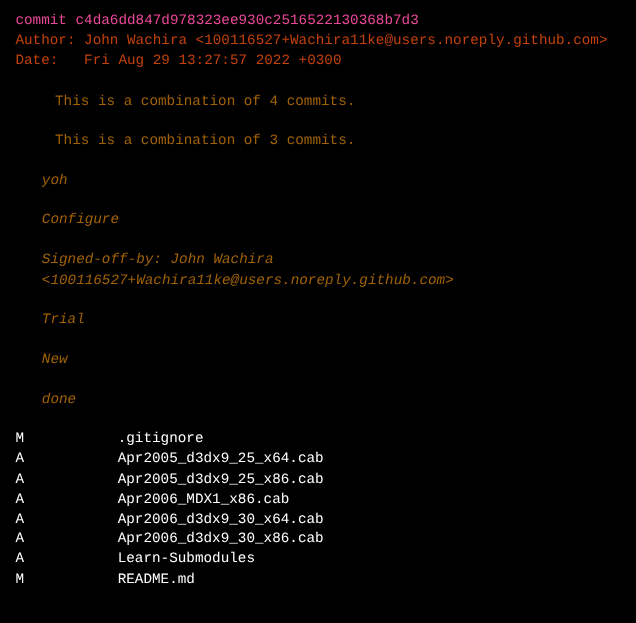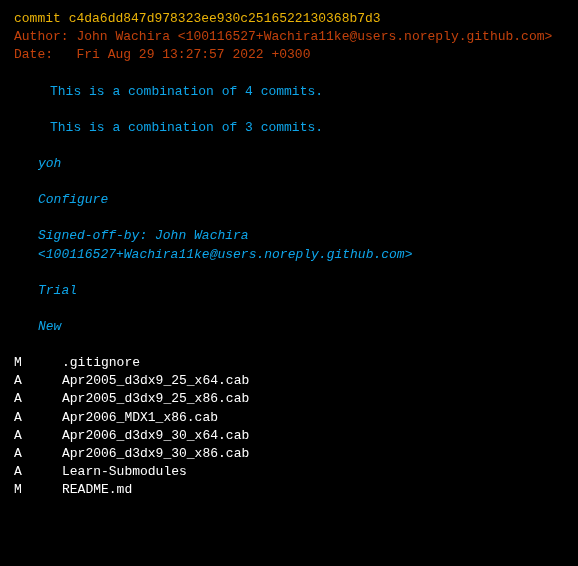--- a/index.html
+++ b/index.html
@@ -12,30 +12,30 @@
       color: #fff;
       font-family: 'Courier New', Consolas, monospace;
       font-size: 13px;
       padding: 10px 14px;
       line-height: 1.4;
       width: 578px;
       height: 566px;
       overflow: hidden;
     }
     .commit-line {
-      color: #eab308;
+      color: #ec4899;
     }
     .header-line {
       color: #c2410c;
     }
     .message-block {
       margin-top: 18px;
     }
     .msg-line {
-      color: #0ea5e9;
+      color: #a16207;
       margin-bottom: 18px;
     }
     .indent-2 {
       padding-left: 36px;
     }
     .indent-1 {
       padding-left: 24px;
       font-style: italic;
     }
     .files-block {
@@ -44,20 +44,21 @@
     .file-row {
       color: #fff;
       display: flex;
     }
     .file-status {
       width: 48px;
       flex-shrink: 0;
     }
     .file-name {
       flex: 1;
+      margin-left: 45px;
     }
   </style>
 </head>
 <body>
 
 <div class="commit-line">
   <span>commit</span>
   <span>c4da6dd847d978323ee930c2516522130368b7d3</span>
 </div>
 
@@ -71,20 +72,21 @@
 </div>
 
 <div class="message-block">
   <div class="msg-line indent-2">This is a combination of 4 commits.</div>
   <div class="msg-line indent-2">This is a combination of 3 commits.</div>
   <div class="msg-line indent-1">yoh</div>
   <div class="msg-line indent-1">Configure</div>
   <div class="msg-line indent-1">Signed-off-by: John Wachira &lt;100116527+Wachira11ke@users.noreply.github.com&gt;</div>
   <div class="msg-line indent-1">Trial</div>
   <div class="msg-line indent-1">New</div>
+  <div class="msg-line indent-1">done</div>
 </div>
 
 <div class="files-block">
   <div class="file-row">
     <span class="file-status">M</span>
     <span class="file-name">.gitignore</span>
   </div>
   <div class="file-row">
     <span class="file-status">A</span>
     <span class="file-name">Apr2005_d3dx9_25_x64.cab</span>

